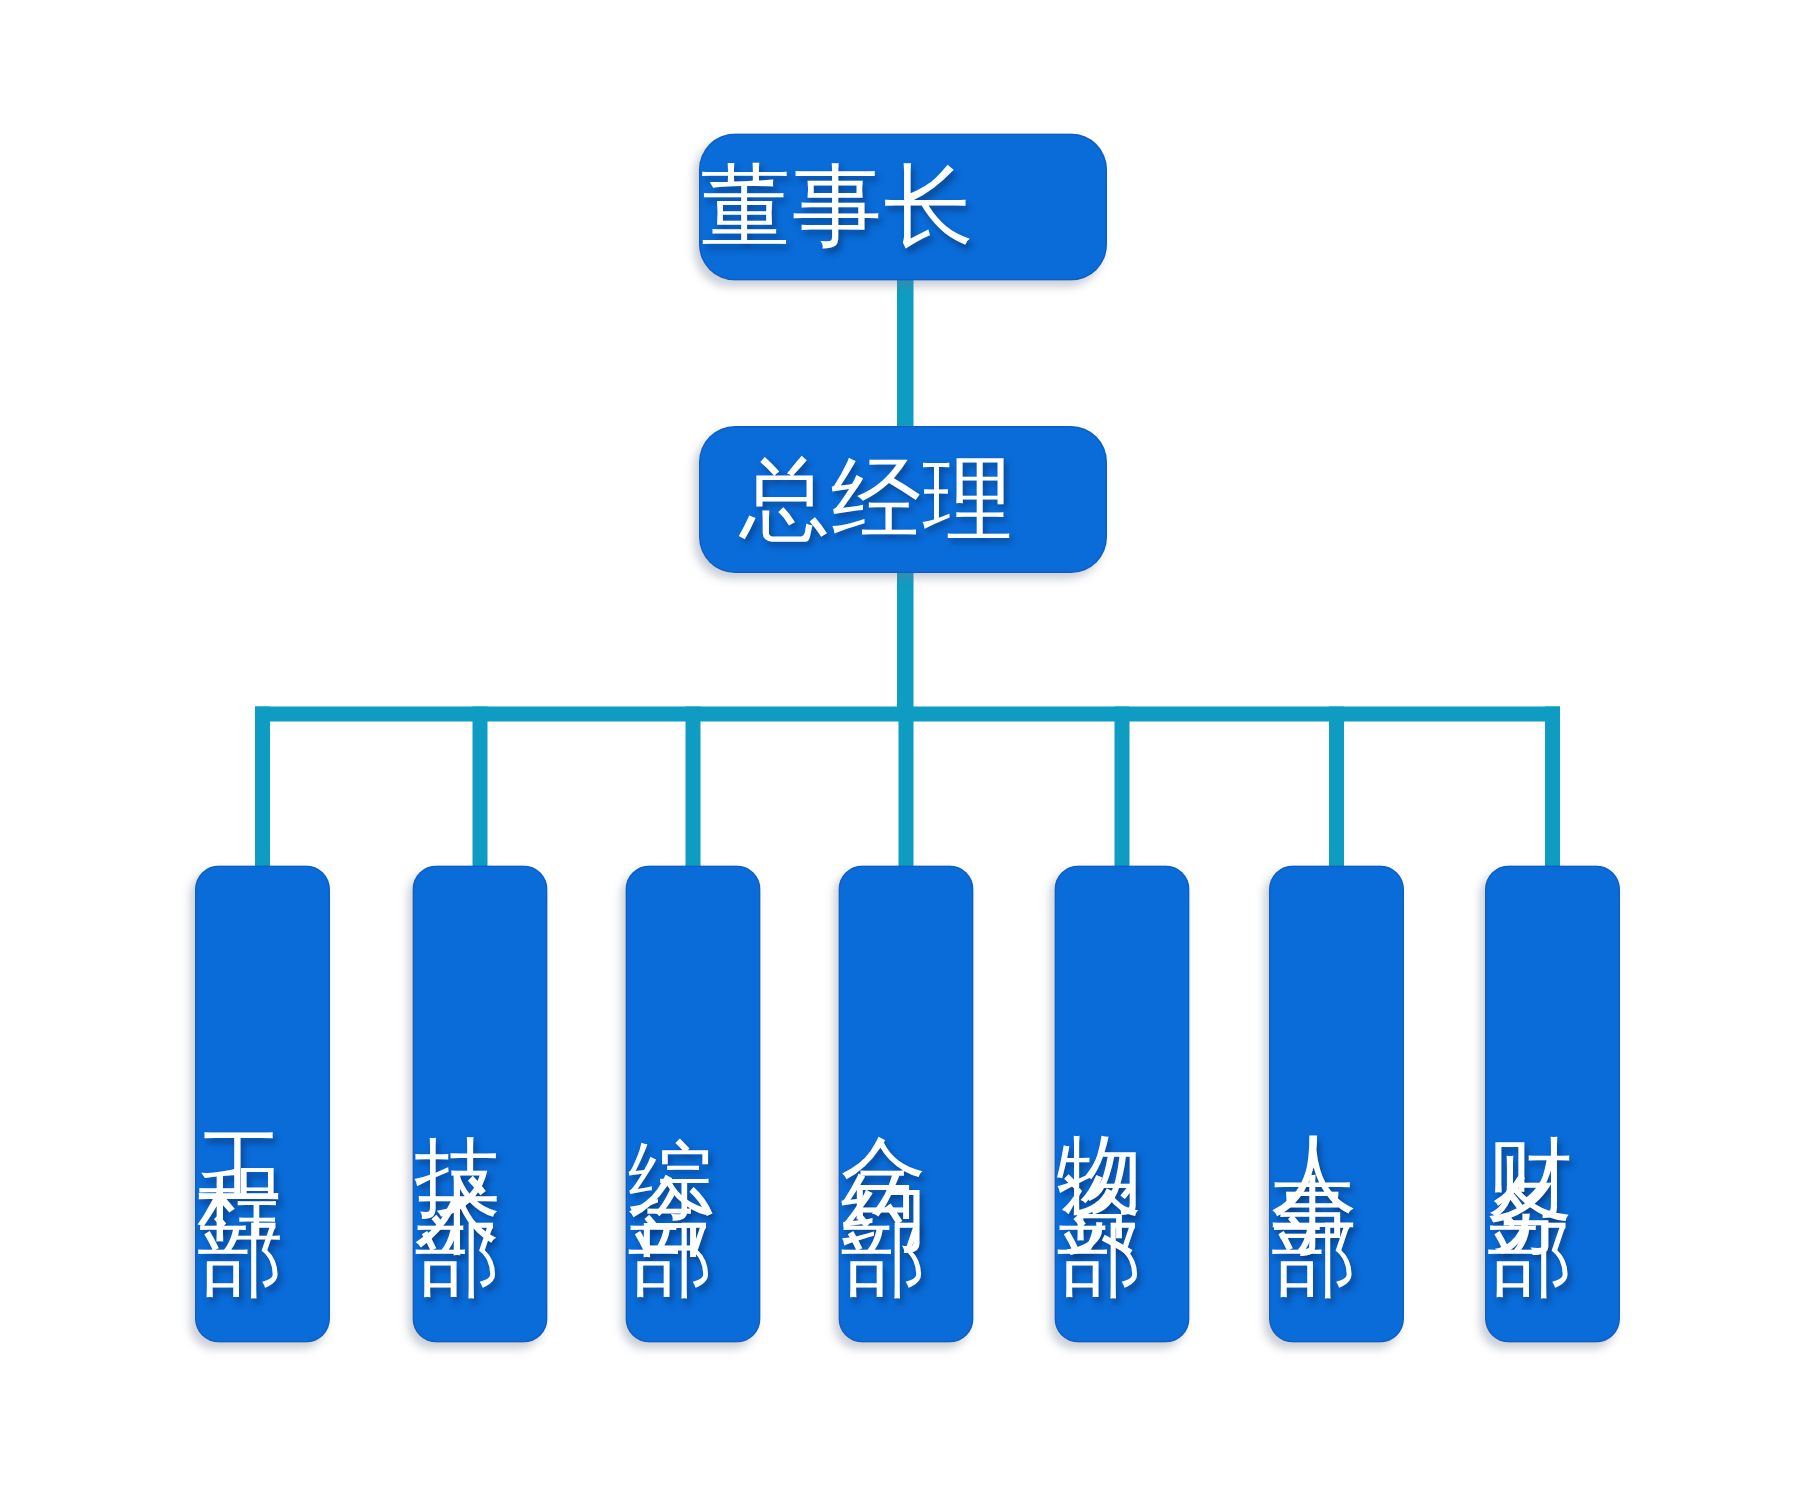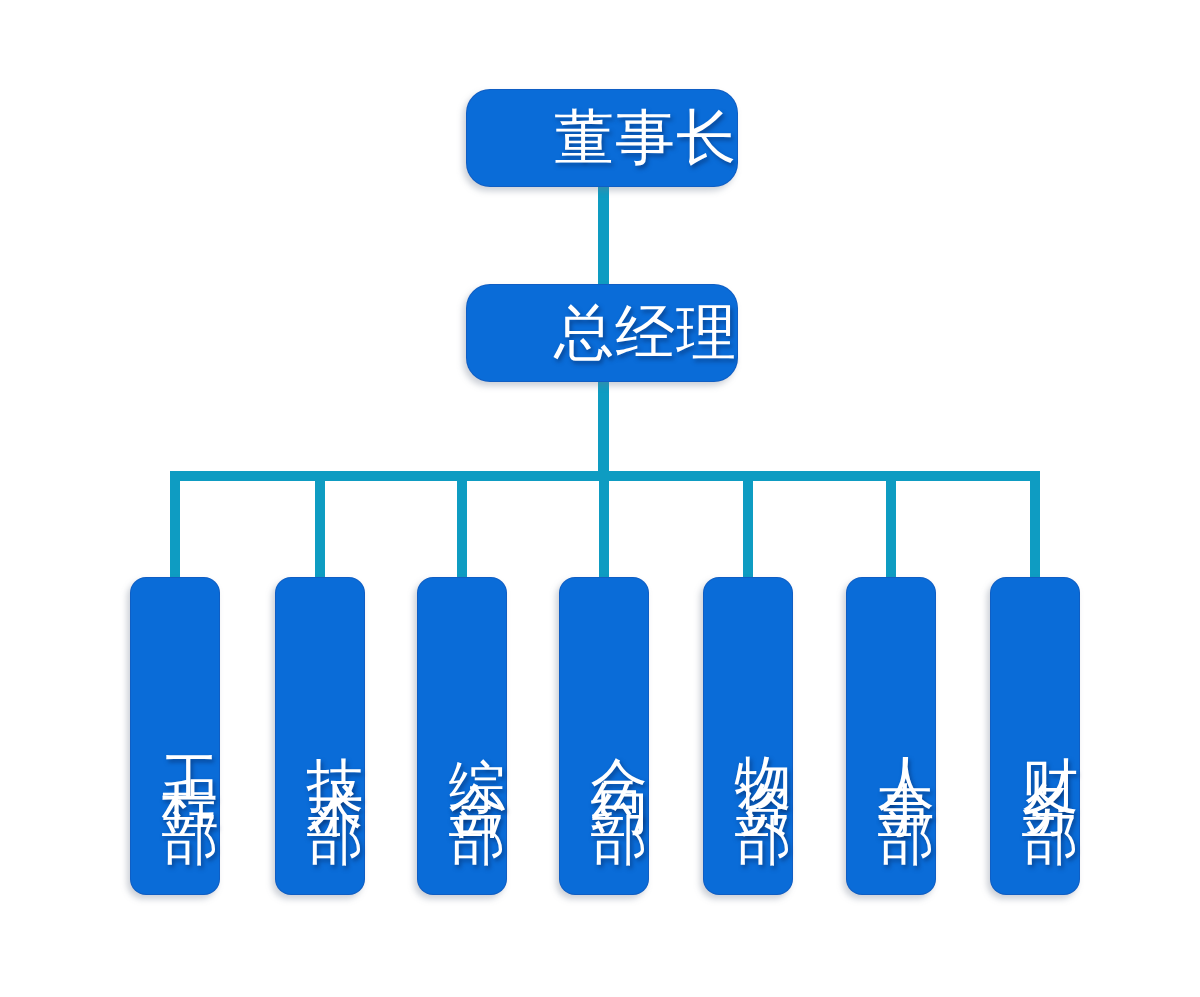--- a/index.html
+++ b/index.html
@@ -36,33 +36,33 @@
   .drop.c5 { left: 743px; }
   .drop.c6 { left: 886px; }
   .drop.c7 { left: 1030px; }
 
   
   .node {
     position: absolute;
     background: var(--node-fill);
     display: flex;
     align-items: center;
-    justify-content: flex-end;
+    justify-content: flex-start;
     color: var(--text);
     box-shadow: -3px 4px 6px rgba(110, 120, 140, 0.35);
     border: 1px solid rgba(25, 70, 160, 0.35);
   }
   .node-top {
     left: 466px;
     width: 272px;
     height: 98px;
     border-radius: 24px;
   }
   .node-chairman { top: 89px; }
-  .node-gm       { top: 284px; }
+  .node-gm       { top: 284px; padding-left: 26px; }
   .node-top .label {
     font-size: 60px;
     line-height: 1;
     letter-spacing: 1px;
     white-space: nowrap;
     text-shadow: 2px 3px 4px rgba(8, 40, 95, 0.55);
   }
 
   .dept {
     top: 577px;

